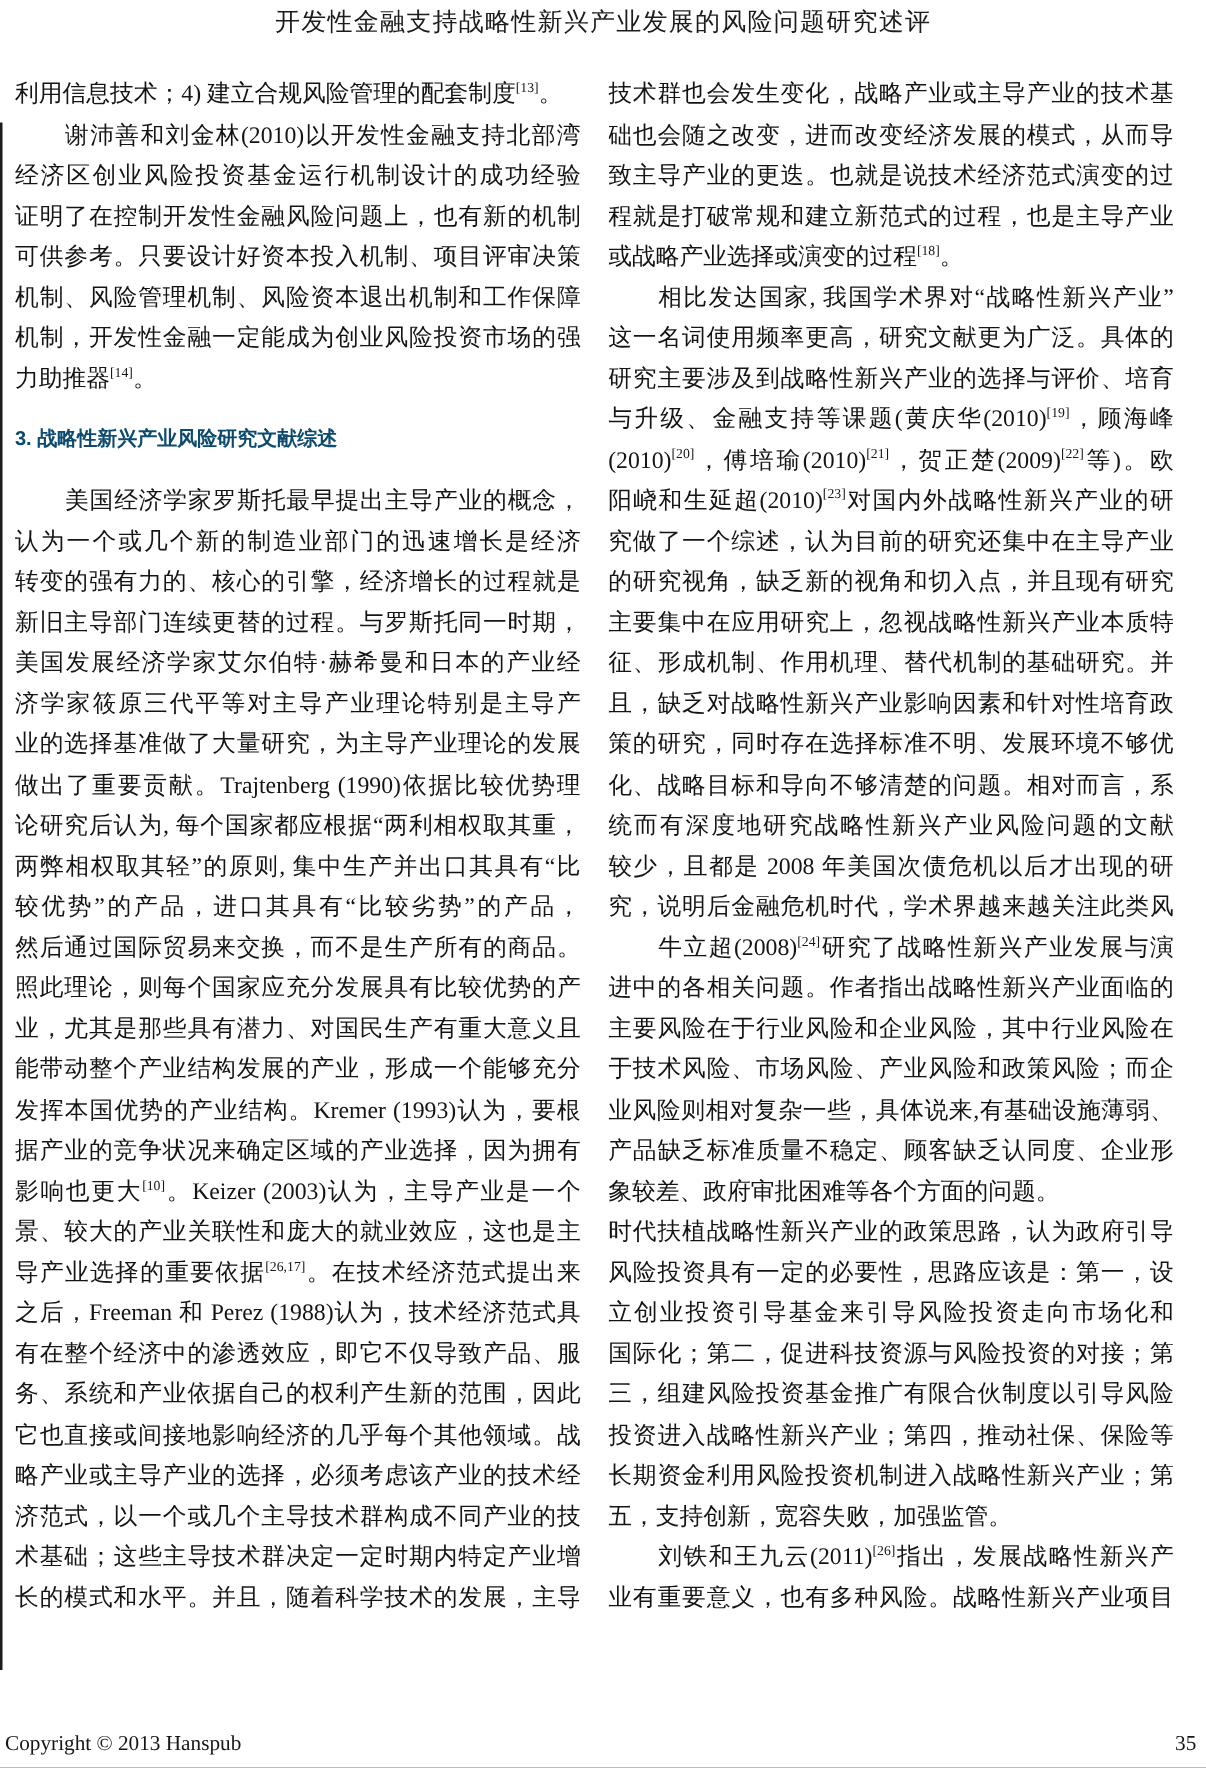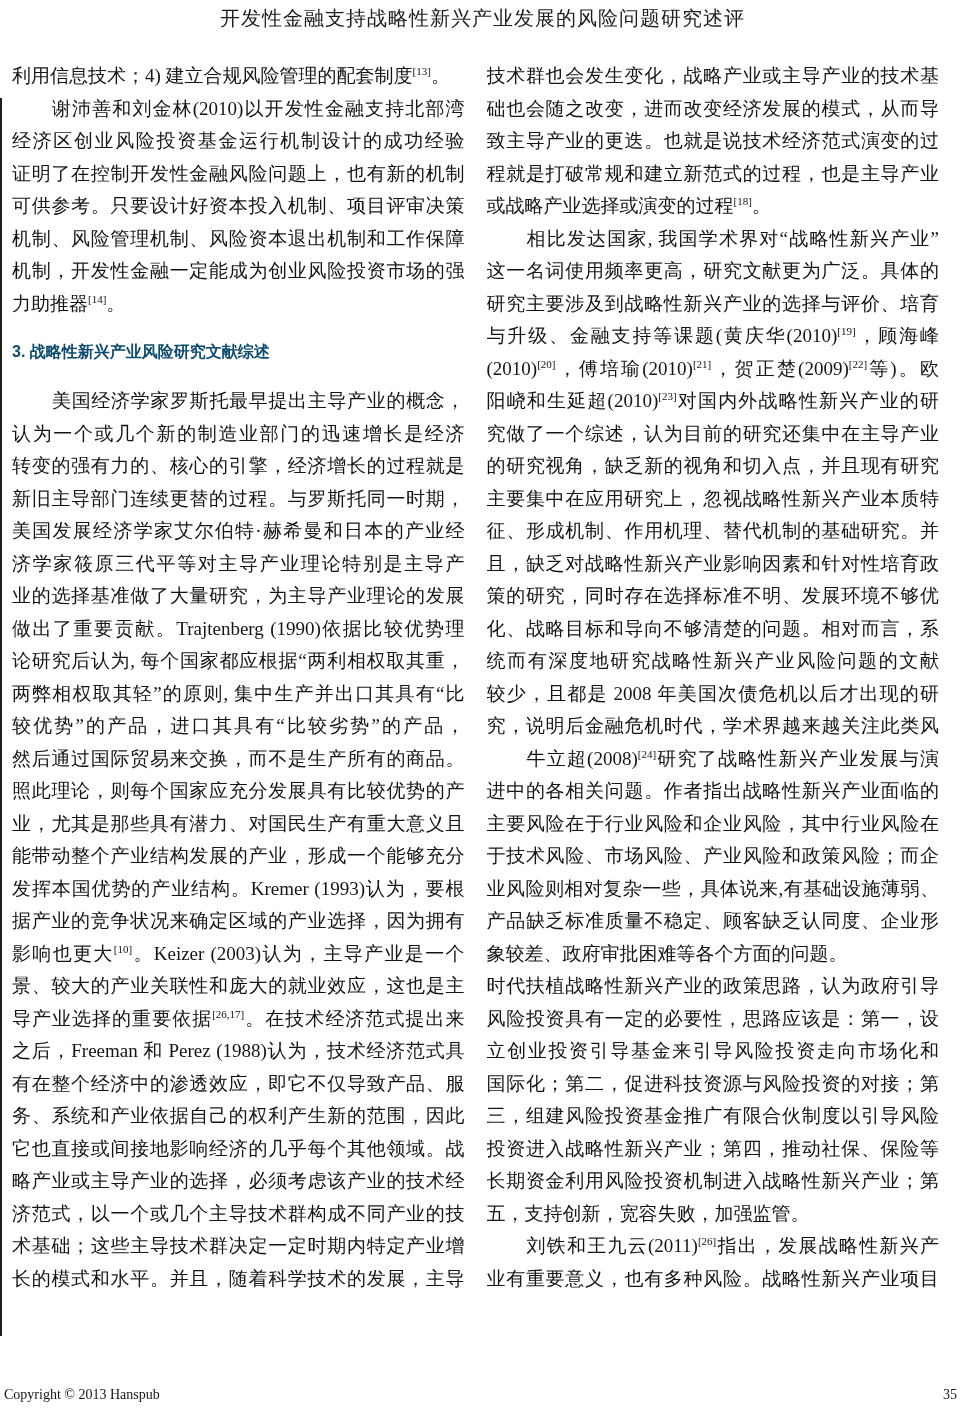--- a/index.html
+++ b/index.html
@@ -56,21 +56,21 @@
     line-height:36px;
     height:36px;
     margin:14px 0 15px 0;
     color:#0c4a6e;
     white-space:nowrap;
     overflow:hidden;
   }
   .page-footer{
     position:absolute;left:4px;right:8px;bottom:8px;
     display:flex;justify-content:space-between;align-items:baseline;
-    font-size:14px;line-height:22px;color:#161616;
+    font-size:17px;line-height:22px;color:#161616;
   }
 </style>
 </head>
 <body>
 
 <div class="page">
 
   <div class="page-header">
     <span class="running-title">开发性金融支持战略性新兴产业发展的风险问题研究述评</span>
   </div>

